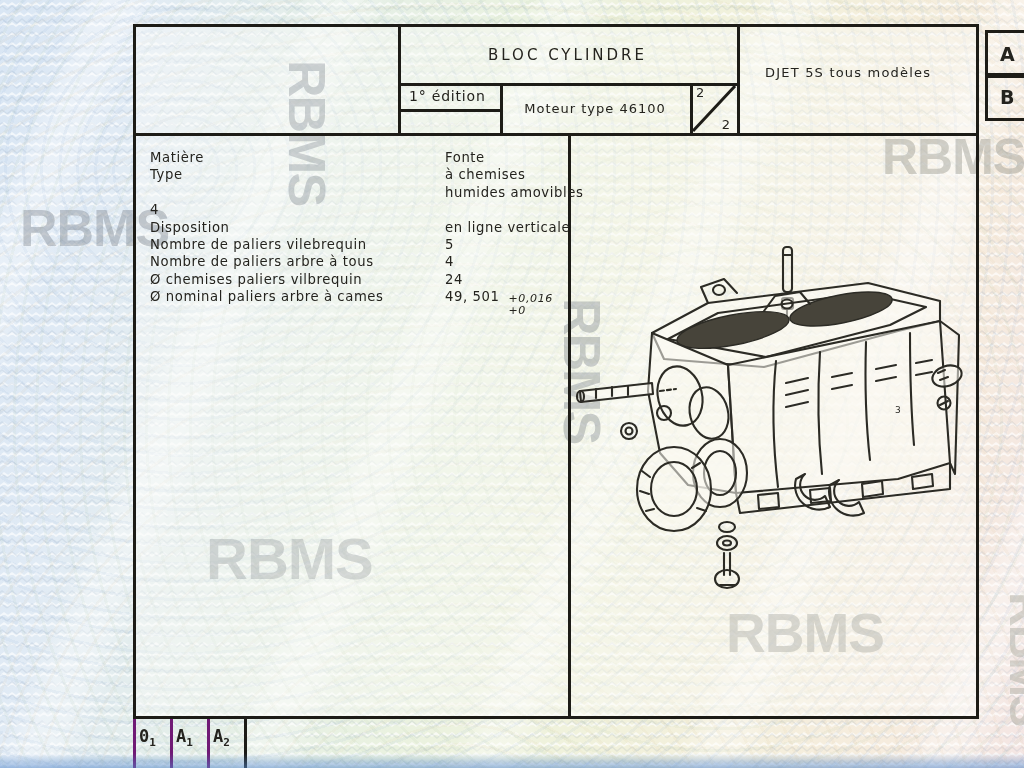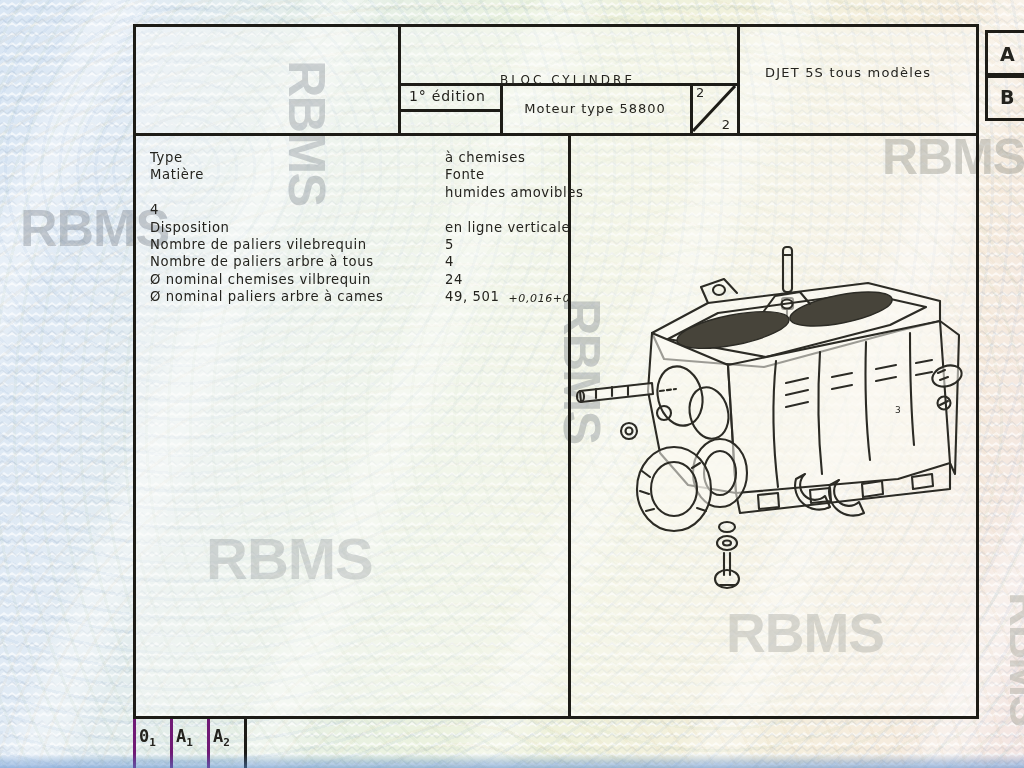--- a/index.html
+++ b/index.html
@@ -30,39 +30,39 @@
   .wm6{left:726px;top:606px;font-size:55px;color:rgba(186,186,178,0.55);}
   .wm7{left:1002px;top:592px;font-size:48px;color:rgba(176,176,166,0.5);}
   
   .sheet-paper{position:absolute;left:133px;top:24px;width:846px;height:695px;
                background:rgba(253,253,250,0.40);}
   .sheet{position:absolute;left:133px;top:24px;width:840px;height:689px;
          border:3px solid #1d1c17;}
   .ln{position:absolute;background:#1d1c17;}
   .cell{position:absolute;display:flex;align-items:center;}
   .title-cell{left:262px;top:0;width:339px;height:56px;justify-content:center;
-              font-size:12px;letter-spacing:3px;margin-top:25px;}
+              font-size:15px;letter-spacing:3px;}
   .edition-cell{left:262px;top:56px;width:102px;height:26px;padding-left:11px;
                 font-size:14px;letter-spacing:0.8px;}
   .engine-cell{left:364px;top:56px;width:190px;height:50px;justify-content:center;
                font-size:13px;letter-spacing:1px;}
   .model-cell{left:601px;top:16px;width:239px;height:106px;align-items:flex-start;
               padding:22px 0 0 28px;font-size:13px;letter-spacing:1.2px;}
   .page-cell{left:554px;top:56px;width:47px;height:50px;}
   .page-cell svg{position:absolute;inset:0;}
   .page-num{position:absolute;font-size:13px;}
   .page-cur{left:6px;top:2px;}
   .page-tot{right:7px;bottom:1px;}
   
   .specs{position:absolute;left:14px;top:122px;width:420px;font-size:13.2px;
          letter-spacing:0.6px;line-height:17.4px;}
   .spec-row{display:flex;height:17.4px;white-space:nowrap;}
   .spec-label{width:295px;flex:none;}
   .spec-value{flex:none;display:flex;align-items:baseline;}
-  .tol{display:inline-flex;flex-direction:row;font-size:11px;line-height:12px;
+  .tol{display:inline-flex;flex-direction:column;font-size:11px;line-height:12px;
        margin-left:9px;transform:translateY(1px);}
   
   .corner-box{position:absolute;left:985px;width:52px;height:42px;border:3px solid #1d1c17;
               display:flex;align-items:center;padding-left:12px;font-weight:700;font-size:19px;
               font-family:"DejaVu Sans",sans-serif;}
   .corner-a{top:30px;} .corner-b{top:73px;}
   .ftabs{position:absolute;left:133px;top:719px;height:49px;display:flex;}
   .ftab{width:31px;border-left:3px solid #701a75;padding:7px 0 0 3px;
         font-weight:700;font-size:17px;font-family:"DejaVu Sans Mono","DejaVu Sans",monospace;}
   .ftab:nth-child(2),.ftab:nth-child(3){width:31px;}
@@ -112,60 +112,60 @@
     <div class="ln" style="left:262px;top:56px;width:339px;height:2.5px;"></div>
     <div class="ln" style="left:0;top:106px;width:840px;height:2.5px;"></div>
     <div class="ln" style="left:262px;top:82px;width:102px;height:2.5px;"></div>
     <div class="ln" style="left:364px;top:56px;width:2.5px;height:50px;"></div>
     <div class="ln" style="left:554px;top:56px;width:2.5px;height:50px;"></div>
     <div class="ln" style="left:601px;top:0;width:2.5px;height:106px;"></div>
     <div class="ln" style="left:432px;top:106px;width:2.5px;height:583px;"></div>
 
     <div class="cell title-cell">BLOC CYLINDRE</div>
     <div class="cell edition-cell">1° édition</div>
-    <div class="cell engine-cell">Moteur type 58800</div>
+    <div class="cell engine-cell">Moteur type 46100</div>
     <div class="cell page-cell">
       <svg width="47" height="50">
         <line x1="3" y1="48" x2="45" y2="3" stroke="#1d1c17" stroke-width="3"></line>
       </svg>
       <span class="page-num page-cur">2</span>
       <span class="page-num page-tot">2</span>
     </div>
     <div class="cell model-cell">DJET 5S tous modèles</div>
 
     <div class="specs">
       <div class="spec-row">
+          <span class="spec-label">Matière</span>
+          <span class="spec-value">Fonte</span>
+        </div>
+      <div class="spec-row">
           <span class="spec-label">Type</span>
           <span class="spec-value">à chemises</span>
         </div>
       <div class="spec-row">
-          <span class="spec-label">Matière</span>
-          <span class="spec-value">Fonte</span>
-        </div>
-      <div class="spec-row">
           <span class="spec-label"></span>
           <span class="spec-value">humides amovibles</span>
         </div>
       <div class="spec-row">
           <span class="spec-value">4</span>
         </div>
       <div class="spec-row">
           <span class="spec-label">Disposition</span>
           <span class="spec-value">en ligne verticale</span>
         </div>
       <div class="spec-row">
           <span class="spec-label">Nombre de paliers vilebrequin</span>
           <span class="spec-value">5</span>
         </div>
       <div class="spec-row">
           <span class="spec-label">Nombre de paliers arbre à tous</span>
           <span class="spec-value">4</span>
         </div>
       <div class="spec-row">
-          <span class="spec-label">Ø nominal chemises vilbrequin</span>
+          <span class="spec-label">Ø chemises paliers vilbrequin</span>
           <span class="spec-value">24</span>
         </div>
       <div class="spec-row">
         <span class="spec-label">Ø nominal paliers arbre à cames</span>
         <span class="spec-value">
           <span>49, 501</span>
           <span class="tol">
             <i>+0,016</i>
             <i>+0</i>
           </span>

